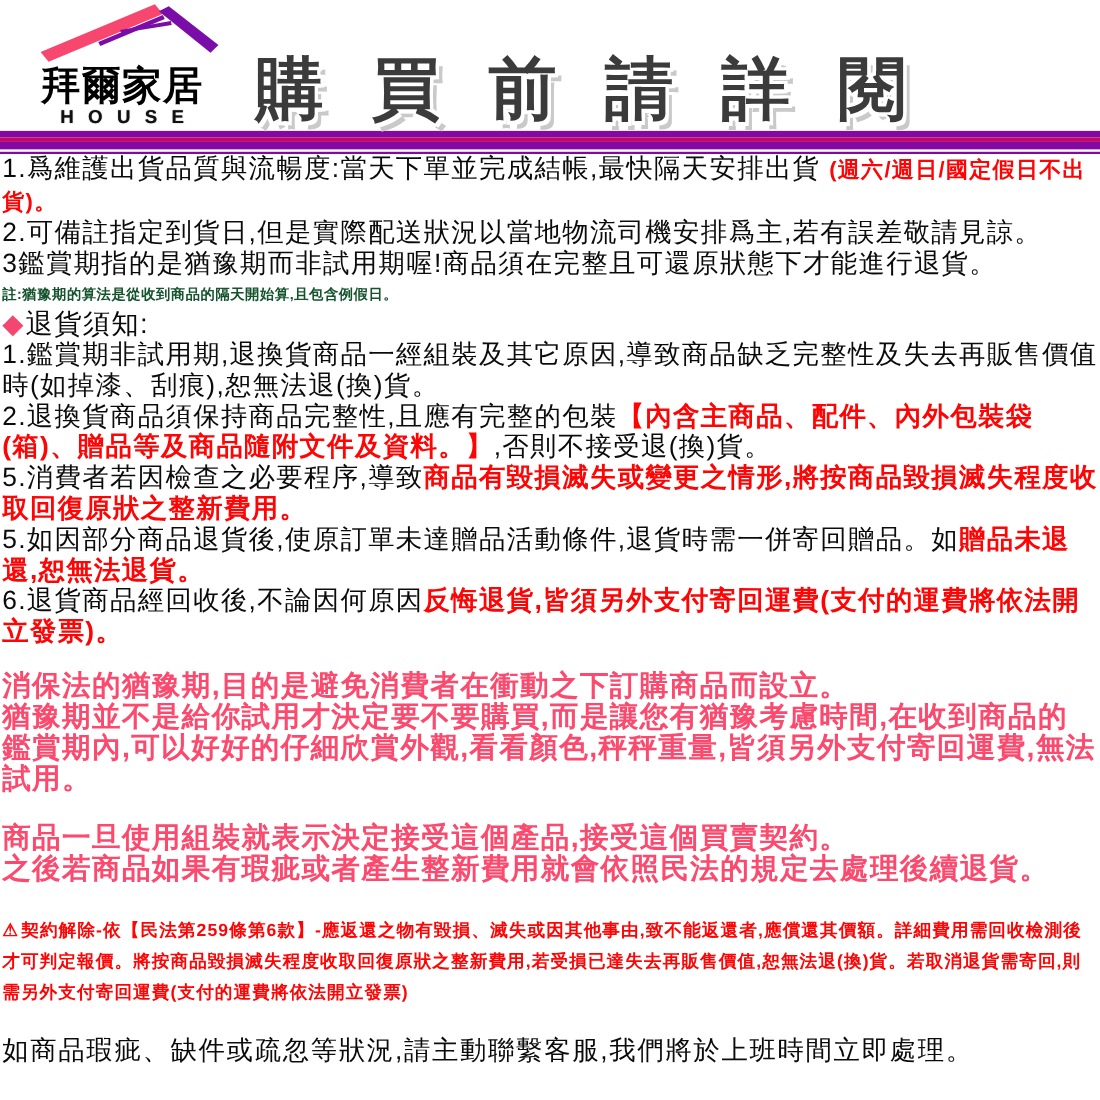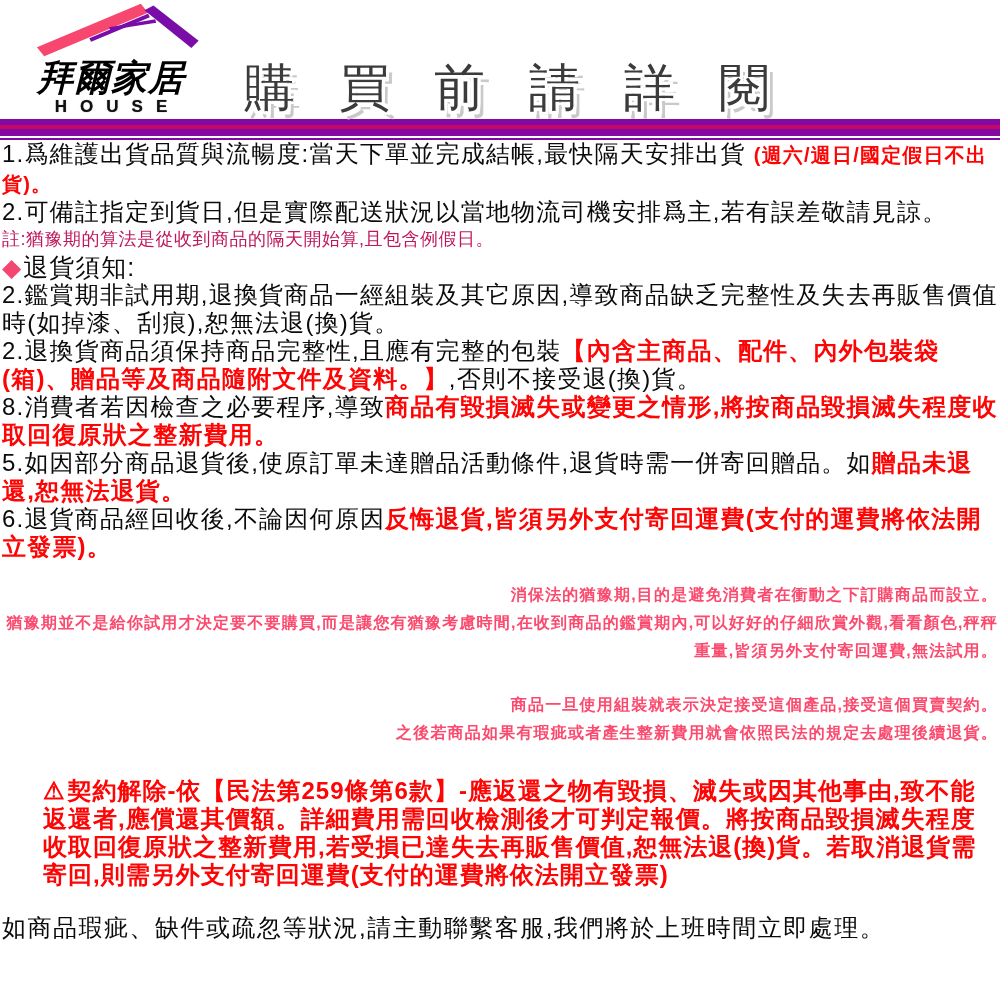--- a/index.html
+++ b/index.html
@@ -7,53 +7,53 @@
     width:1000px;height:1000px;background:#ffffff;
     font-family:"Liberation Sans", sans-serif;
     overflow:hidden;color:#0b0b0b;
   }
   .page{position:relative;width:1000px;height:1000px;}
 
   
   header{position:relative;height:119px;}
   .logo{position:absolute;left:8px;top:2px;width:206px;text-align:center;}
   .roof{display:block;margin:0 auto;}
-  .brand-zh{font-size:36px;font-weight:700;line-height:1;letter-spacing:1px;margin-top:2px;color:#000;font-style:italic;}
+  .brand-zh{font-size:36px;font-weight:700;line-height:1;letter-spacing:1px;margin-top:2px;color:#000;}
   .brand-en{font-size:17px;font-weight:700;line-height:1;letter-spacing:13px;margin-right:-13px;margin-top:2px;color:#111;
     text-shadow:0 0 1px #555;}
   .title{
-    position:absolute;left:228px;top:44px;margin:16px;white-space:nowrap;
-    font-size:51px;line-height:1.1;font-weight:400;color:#3b3b3b;letter-spacing:44px;
+    position:absolute;left:228px;top:44px;margin:4px;white-space:nowrap;
+    font-size:62px;line-height:1.1;font-weight:700;color:#3b3b3b;letter-spacing:44px;
     text-shadow:
       -3px -3px 0 #fff, 3px -3px 0 #fff, -3px 3px 0 #fff, 3px 3px 0 #fff,
       -3px 0 0 #fff, 3px 0 0 #fff, 0 -3px 0 #fff, 0 3px 0 #fff,
       6px 7px 0 #c9c9c9;
   }
 
   
   .divider{width:1000px;}
   .d1{height:6px;background:#8408a2;}
   .d2{height:4px;background:#c40868;}
   .d3{height:7px;background:#8408a2;}
   .d4{height:2px;background:#ffffff;}
   .d5{height:2px;background:#8408a2;}
 
   
   main{padding:0 2px;}
   main p{margin:0;}
   .b{font-size:24px;line-height:28px;letter-spacing:1.2px;color:#0b0b0b;font-weight:500;}
   .red{color:#fe0505;font-weight:700;}
   .rs{font-size:20px;margin-left:8px;}
-  .note{font-size:18px;line-height:27px;color:#be185d;font-weight:400;letter-spacing:0.5px;}
+  .note{font-size:13px;line-height:27px;color:#14532d;font-weight:700;letter-spacing:0.5px;}
   .hdr{font-size:25px;line-height:28px;font-weight:500;letter-spacing:1px;}
   .diamond{color:#f4476f;margin-right:1px;}
   .pink-block{margin-top:20px;}
   .pink-block2{margin-top:26px;}
-  .pink{color:#fb4a6e;font-weight:700;font-size:16px;line-height:28px;letter-spacing:1.2px;text-align:right;}
-  .contract{margin-top:30px;font-size:24px;line-height:28px;letter-spacing:1px;color:#fe0505;font-weight:700;margin-left:41px;}
+  .pink{color:#fb4a6e;font-weight:700;font-size:26px;line-height:28px;letter-spacing:1.2px;}
+  .contract{margin-top:30px;font-size:16px;line-height:28px;letter-spacing:1px;color:#fe0505;font-weight:700;}
   .warn-icon{margin-right:2px;}
   .closing{margin-top:24px;}
   .closing p{font-size:24px;line-height:29px;letter-spacing:1.5px;color:#0b0b0b;font-weight:400;}
 </style>
 </head>
 <body>
 
 <div class="page">
 
   <header>
@@ -75,27 +75,28 @@
     <div class="d2"></div>
     <div class="d3"></div>
     <div class="d4"></div>
     <div class="d5"></div>
   </div>
 
   <main>
 
     <p class="b"><span>1.爲維護出貨品質與流暢度:當天下單並完成結帳,最快隔天安排出貨</span><span class="red rs">(週六/週日/國定假日不出貨)。</span></p>
     <p class="b">2.可備註指定到貨日,但是實際配送狀況以當地物流司機安排爲主,若有誤差敬請見諒。</p>
+    <p class="b">3鑑賞期指的是猶豫期而非試用期喔!商品須在完整且可還原狀態下才能進行退貨。</p>
     <p class="note">註:猶豫期的算法是從收到商品的隔天開始算,且包含例假日。</p>
 
     <p class="hdr"><span class="diamond">◆</span><span>退貨須知:</span></p>
 
-    <p class="b">2.鑑賞期非試用期,退換貨商品一經組裝及其它原因,導致商品缺乏完整性及失去再販售價值時(如掉漆、刮痕),恕無法退(換)貨。</p>
+    <p class="b">1.鑑賞期非試用期,退換貨商品一經組裝及其它原因,導致商品缺乏完整性及失去再販售價值時(如掉漆、刮痕),恕無法退(換)貨。</p>
     <p class="b"><span>2.退換貨商品須保持商品完整性,且應有完整的包裝</span><span class="red">【內含主商品、配件、內外包裝袋(箱)、贈品等及商品隨附文件及資料。】</span><span>,否則不接受退(換)貨。</span></p>
-    <p class="b"><span>8.消費者若因檢查之必要程序,導致</span><span class="red">商品有毀損滅失或變更之情形,將按商品毀損滅失程度收取回復原狀之整新費用。</span></p>
+    <p class="b"><span>5.消費者若因檢查之必要程序,導致</span><span class="red">商品有毀損滅失或變更之情形,將按商品毀損滅失程度收取回復原狀之整新費用。</span></p>
     <p class="b"><span>5.如因部分商品退貨後,使原訂單未達贈品活動條件,退貨時需一併寄回贈品。如</span><span class="red">贈品未退還,恕無法退貨。</span></p>
     <p class="b"><span>6.退貨商品經回收後,不論因何原因</span><span class="red">反悔退貨,皆須另外支付寄回運費(支付的運費將依法開立發票)。</span></p>
 
     <div class="pink-block">
       <p class="pink">消保法的猶豫期,目的是避免消費者在衝動之下訂購商品而設立。</p>
       <p class="pink">猶豫期並不是給你試用才決定要不要購買,而是讓您有猶豫考慮時間,在收到商品的鑑賞期內,可以好好的仔細欣賞外觀,看看顏色,秤秤重量,皆須另外支付寄回運費,無法試用。</p>
     </div>
 
     <div class="pink-block2">
       <p class="pink">商品一旦使用組裝就表示決定接受這個產品,接受這個買賣契約。</p>

